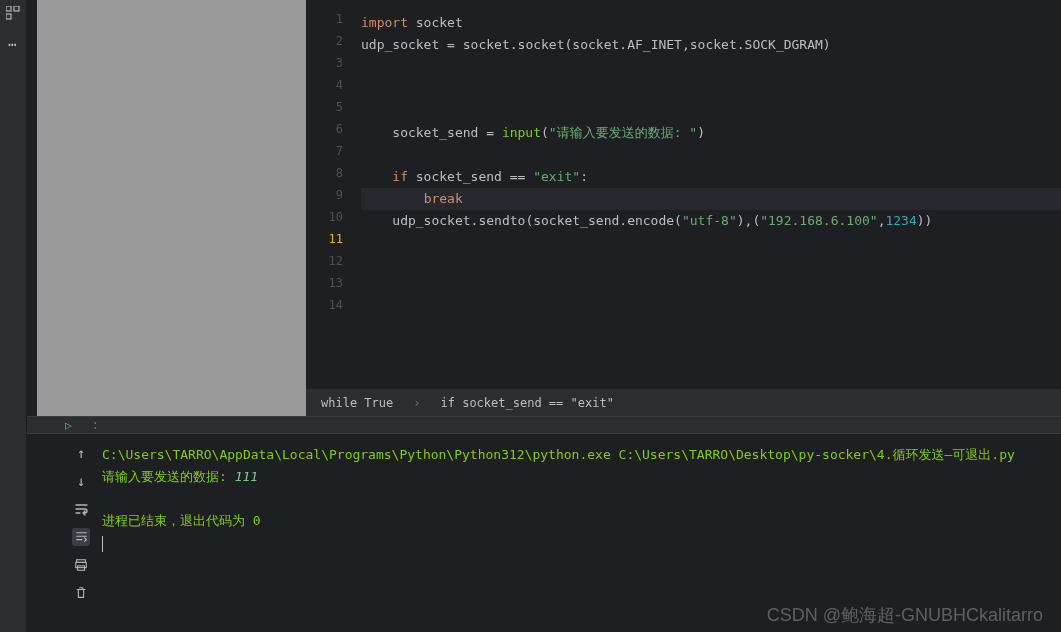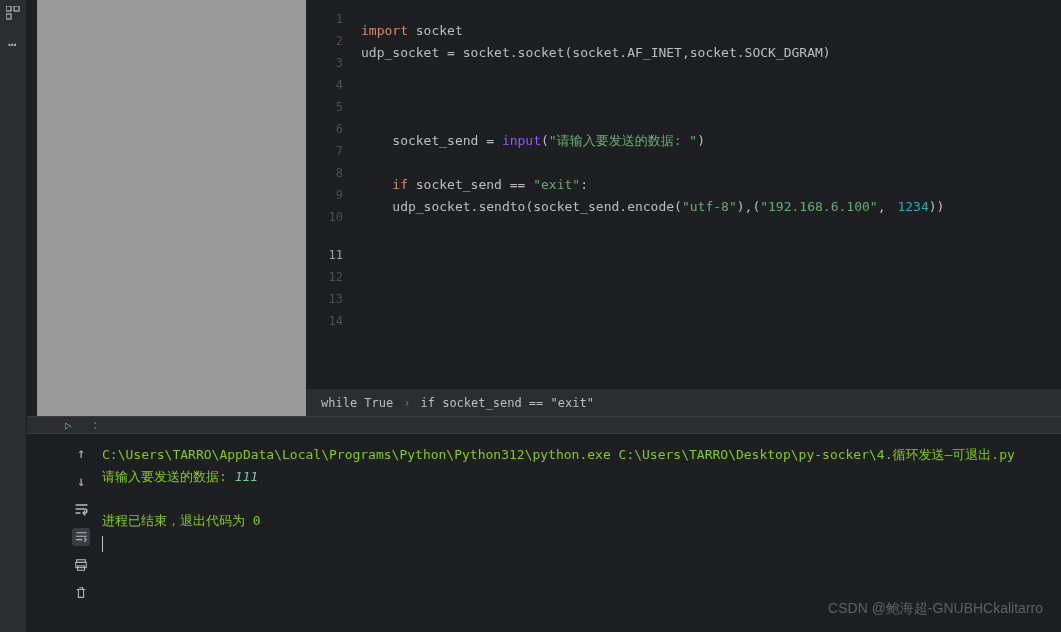--- a/index.html
+++ b/index.html
@@ -64,50 +64,50 @@
   padding-top: 8px;
   text-align: right;
   padding-right: 18px;
 }
 .gutter .ln {
   height: 22px;
   color: #4b5059;
   font-size: 12px;
   line-height: 22px;
 }
-.gutter .ln.current { color: #a3a3a3; margin-top: 16px; }
+.gutter .ln.current { color: #eab308; }
 .code {
   flex: 1;
-  padding-top: 20px;
+  padding-top: 12px;
 }
 .code-line {
   height: 22px;
   line-height: 22px;
   white-space: pre;
 }
 .code-line.hl { background: #26282e; }
 .k-kw { color: #cf8e6d; }
 .k-id { color: #bcbec4; }
-.k-builtin { color: #8b5cf6; margin-top: 16px; }
+.k-builtin { color: #84cc16; margin-top: 16px; }
 .k-str { color: #6aab73; }
-.k-num { color: #2aacb8; margin-left: 12px; }
+.k-num { color: #2aacb8; }
 .k-cmt { color: #7a7e85; }
 .k-op { color: #bcbec4; }
 .k-punc { color: #bcbec4; }
 .wavy { text-decoration: underline wavy #857042; text-decoration-thickness: 1px; }
 .dotted-u { border-bottom: 1px dotted #857042; }
 .breadcrumb {
   height: 28px;
   background: #2b2d30;
   color: #bcbec4;
   font-size: 12px;
   display: flex;
   align-items: center;
   padding-left: 15px;
-  gap: 10px;
+  gap: 20px;
   border-top: 1px solid #1e1f22;
 }
 .breadcrumb .sep { color: #6f737a; }
 .run-toolbar {
   height: 18px;
   background: #2b2d30;
   display: flex;
   align-items: center;
   border-top: 1px solid #393b40;
   border-bottom: 1px solid #393b40;
@@ -144,23 +144,23 @@
   padding: 10px 5px;
   font-size: 13px;
   line-height: 22px;
 }
 .term-line { white-space: pre; }
 .t-path { color: #84cc16; }
 .t-input { color: #7ec699; font-style: italic; }
 .watermark {
   position: absolute;
   right: 18px;
-  bottom: 14px;
+  bottom: 5px;
   color: #888a8f;
-  font-size: 14px;
+  font-size: 18px;
   font-family: sans-serif;
   opacity: 0.6;
 }
 .cursor-blk {
   display: inline-block;
   width: 1px;
   height: 16px;
   background: #bcbec4;
   vertical-align: middle;
 }
@@ -202,20 +202,21 @@
           </div>
         <div class="code" id="code">
             <div class="code-line"><span class="k-kw">import</span> <span class="k-id">socket</span></div>
             <div class="code-line"><span class="k-id">udp_socket</span> <span class="k-op">=</span> <span class="k-id">socket</span><span class="k-punc">.</span><span class="k-id">socket</span><span class="k-punc">(</span><span class="k-id">socket</span><span class="k-punc">.</span><span class="k-id">AF_INET</span><span class="k-punc">,</span><span class="k-id">socket</span><span class="k-punc">.</span><span class="k-id">SOCK_DGRAM</span><span class="k-punc">)</span></div>
             <div class="code-line"></div>
             <div class="code-line"></div>
             <div class="code-line"></div>
             <div class="code-line">    <span class="k-id">socket_send</span> <span class="k-op">=</span> <span class="k-builtin">input</span><span class="k-punc">(</span><span class="k-str">"请输入要发送的数据: "</span><span class="k-punc">)</span></div>
             <div class="code-line"></div>
             <div class="code-line">    <span class="k-kw">if</span> <span class="k-id">socket_send</span> <span class="k-op">==</span> <span class="k-str">"exit"</span><span class="k-punc">:</span></div>
+            <div class="code-line hl">        <span class="k-kw">break</span></div>
             <div class="code-line">    <span class="k-id">udp_socket</span><span class="k-punc">.</span><span class="k-id">sendto</span><span class="k-punc">(</span><span class="k-id">socket_send</span><span class="k-punc">.</span><span class="k-id">encode</span><span class="k-punc">(</span><span class="k-str">"utf-8"</span><span class="k-punc">)</span><span class="k-punc">,(</span><span class="k-str">"192.168.6.100"</span><span class="k-punc">,</span><span class="k-num">1234</span><span class="k-punc">))</span></div>
             <div class="code-line"></div>
           </div>
       </div>
       <div class="breadcrumb">
         <span>while True</span>
         <span class="sep">›</span>
         <span>if socket_send == "exit"</span>
       </div>
     </div>

